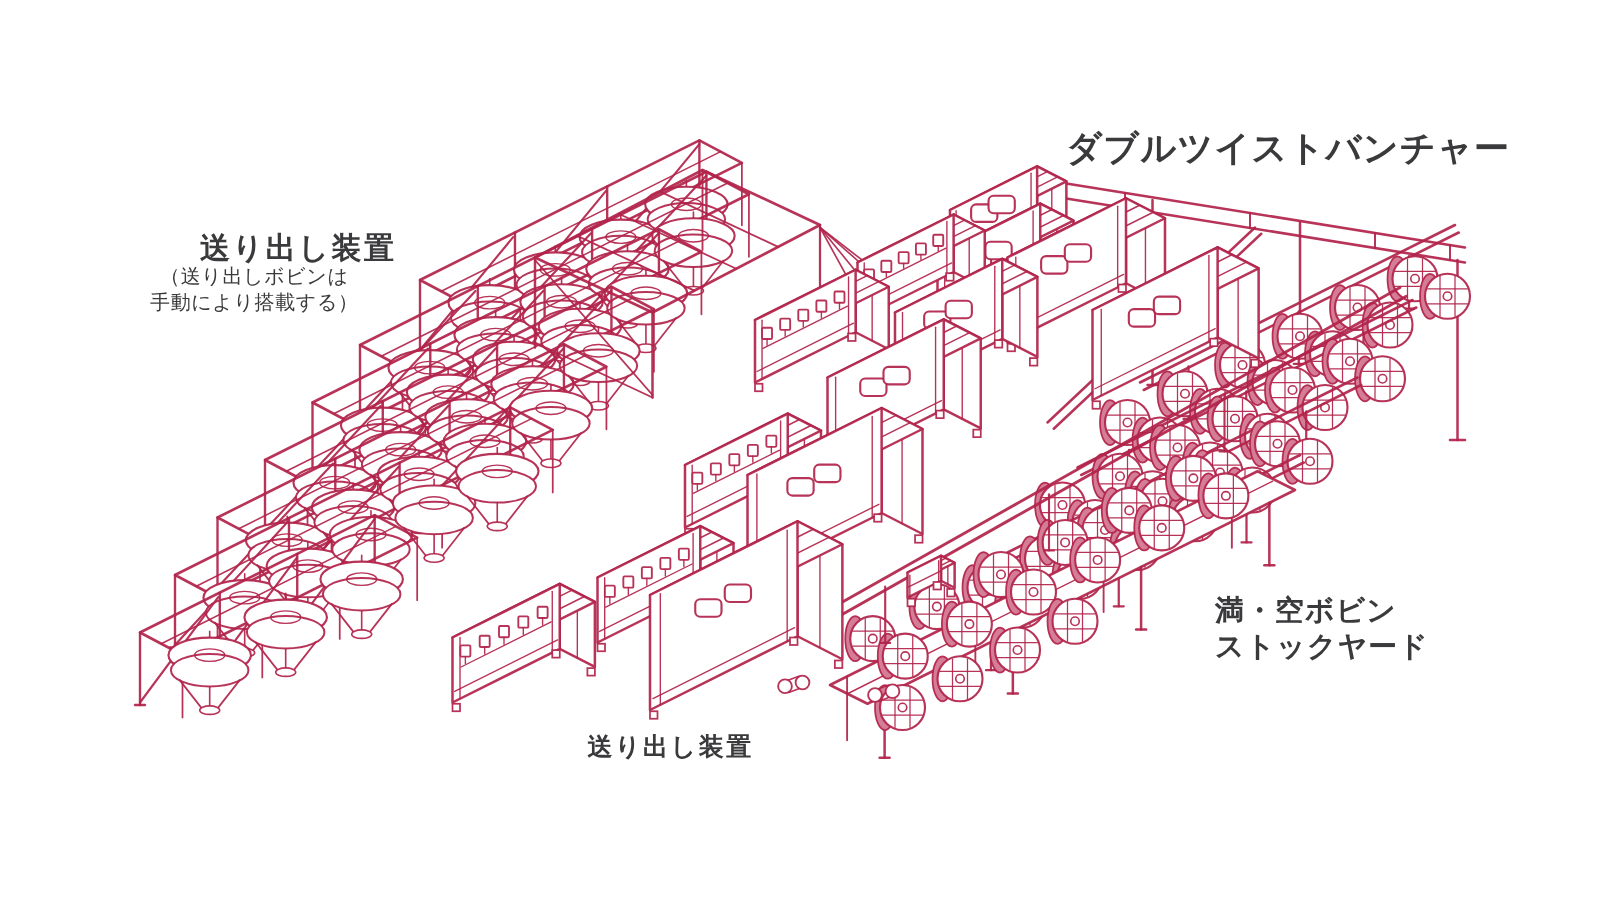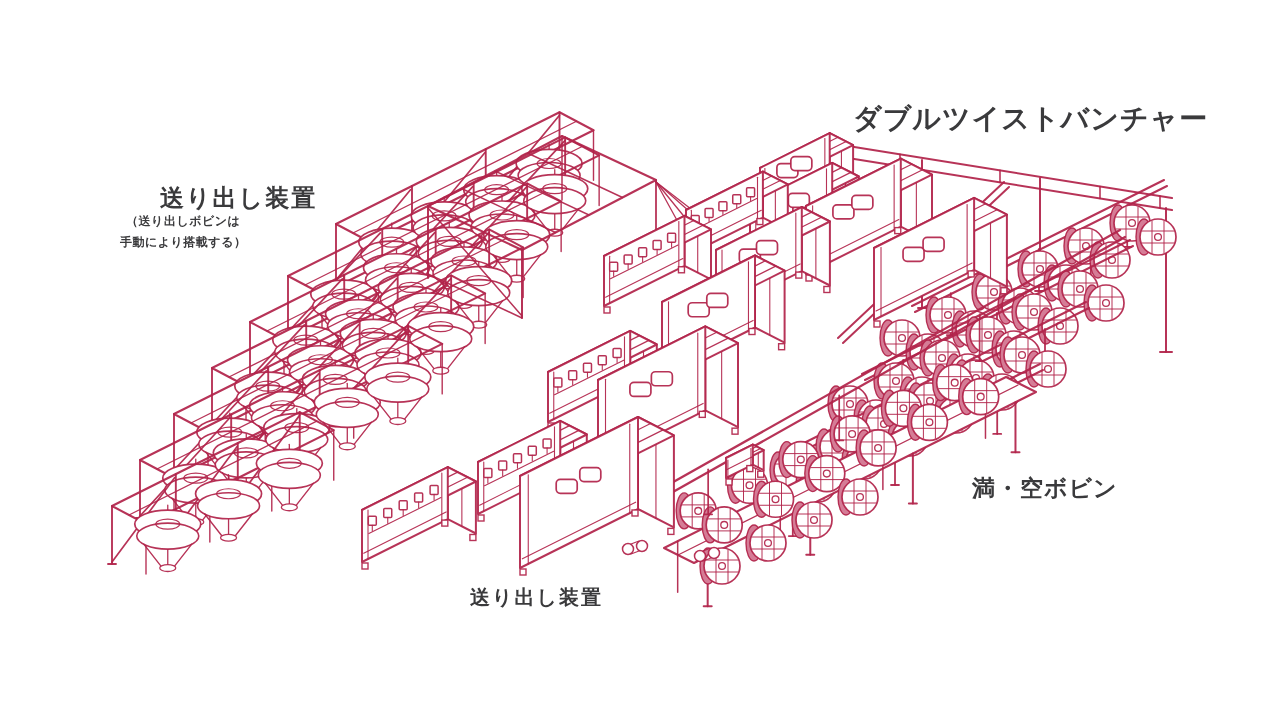--- a/index.html
+++ b/index.html
@@ -7,22 +7,22 @@
     position:relative;width:1280px;height:720px;background:#ffffff;
     overflow:hidden;font-family:"Liberation Sans",sans-serif;
   }
   .stage svg{position:absolute;left:0;top:0;}
   .lbl{
     position:absolute;color:#3a3a3c;font-weight:600;
     font-family:"Liberation Sans",sans-serif;white-space:nowrap;
   }
   .lbl-buncher{left:853px;top:100px;font-size:28px;letter-spacing:1px;}
   .lbl-payoff-title{left:160px;top:182px;font-size:24px;letter-spacing:2px;}
-  .lbl-payoff-note{left:120px;top:211px;font-size:12px;line-height:21px;
-    text-align:center;font-weight:700;letter-spacing:0.5px;}
+  .lbl-payoff-note{left:120px;top:211px;font-size:16px;line-height:21px;
+    text-align:center;font-weight:400;letter-spacing:0.5px;}
   .lbl-drawing{left:470px;top:584px;font-size:20px;letter-spacing:2px;}
   .lbl-stockyard{left:972px;top:474px;font-size:23px;line-height:29px;letter-spacing:1px;}
 </style>
 </head>
 <body>
 
 <div class="stage">
   <svg id="scene" width="1280" height="720" viewBox="0 0 1280 720">
       <g>
         <line x1="848" y1="146" x2="1172" y2="198" stroke="#b2234a" stroke-width="2.1" stroke-linecap="round" stroke-opacity=".93"></line>
@@ -1088,14 +1088,15 @@
 
   <div class="lbl lbl-payoff-note">
     <div>（送り出しボビンは</div>
     <div>手動により搭載する）</div>
   </div>
 
   <div class="lbl lbl-drawing">送り出し装置</div>
 
   <div class="lbl lbl-stockyard">
     <div>満・空ボビン</div>
+    <div>ストックヤード</div>
   </div>
 </div>
 
 </body></html>

